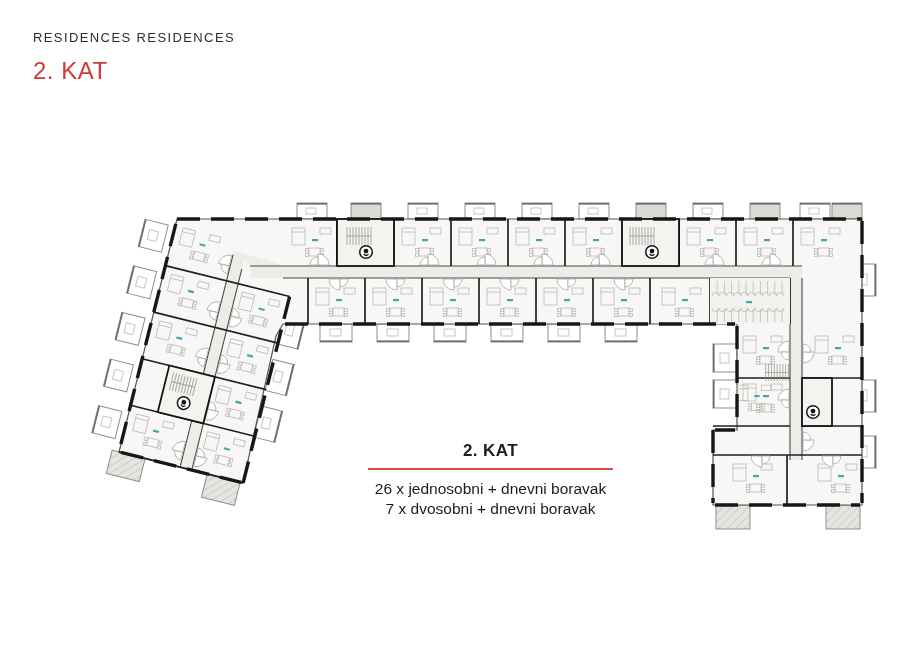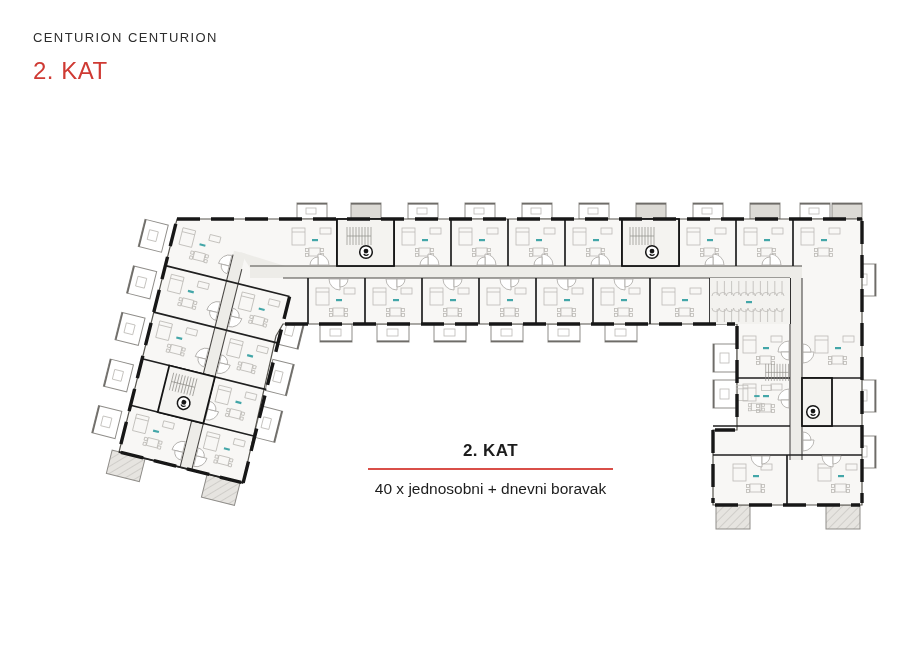--- a/index.html
+++ b/index.html
@@ -34,21 +34,21 @@
   .mkd{fill:#161616;}
   .mkl{stroke:#161616;stroke-width:1.2;fill:none;}
   .stor{fill:#f3f2ef;}
 </style>
 </head>
 <body>
 
 <div id="page">
 
   <div id="hdr">
-    <div id="brand">CENTURION CENTURION</div>
+    <div id="brand">RESIDENCES RESIDENCES</div>
     <div id="floor-title">2. KAT</div>
   </div>
 
   <svg width="914" height="662" viewBox="0 0 914 662">
     <defs>
       <pattern id="ph" width="6" height="6" patternUnits="userSpaceOnUse" patternTransform="rotate(45)">
         <rect width="6" height="6" fill="#e6e4e0"></rect>
         <line x1="0" y1="0" x2="0" y2="6" stroke="#b9b7b3" stroke-width="1"></line>
       </pattern>
       <g id="furn1">
@@ -272,16 +272,17 @@
       <path class="wdash" d="M862,221 V503"></path>
       <path class="wdash" d="M715,505 H860"></path>
       <path class="wdash" d="M285,324 H735"></path>
       <path class="wdash" d="M737,326 V428 M713,430 V503 M715,430 H735"></path>
     </g>
   </svg>
 
   <div id="cap">
     <div class="t">2. KAT</div>
     <div class="rule"></div>
-    <div class="ln">40 x jednosobni + dnevni boravak</div>
+    <div class="ln">26 x jednosobni + dnevni boravak</div>
+    <div class="ln">7 x dvosobni + dnevni boravak</div>
   </div>
 
 </div>
 
 </body></html>

